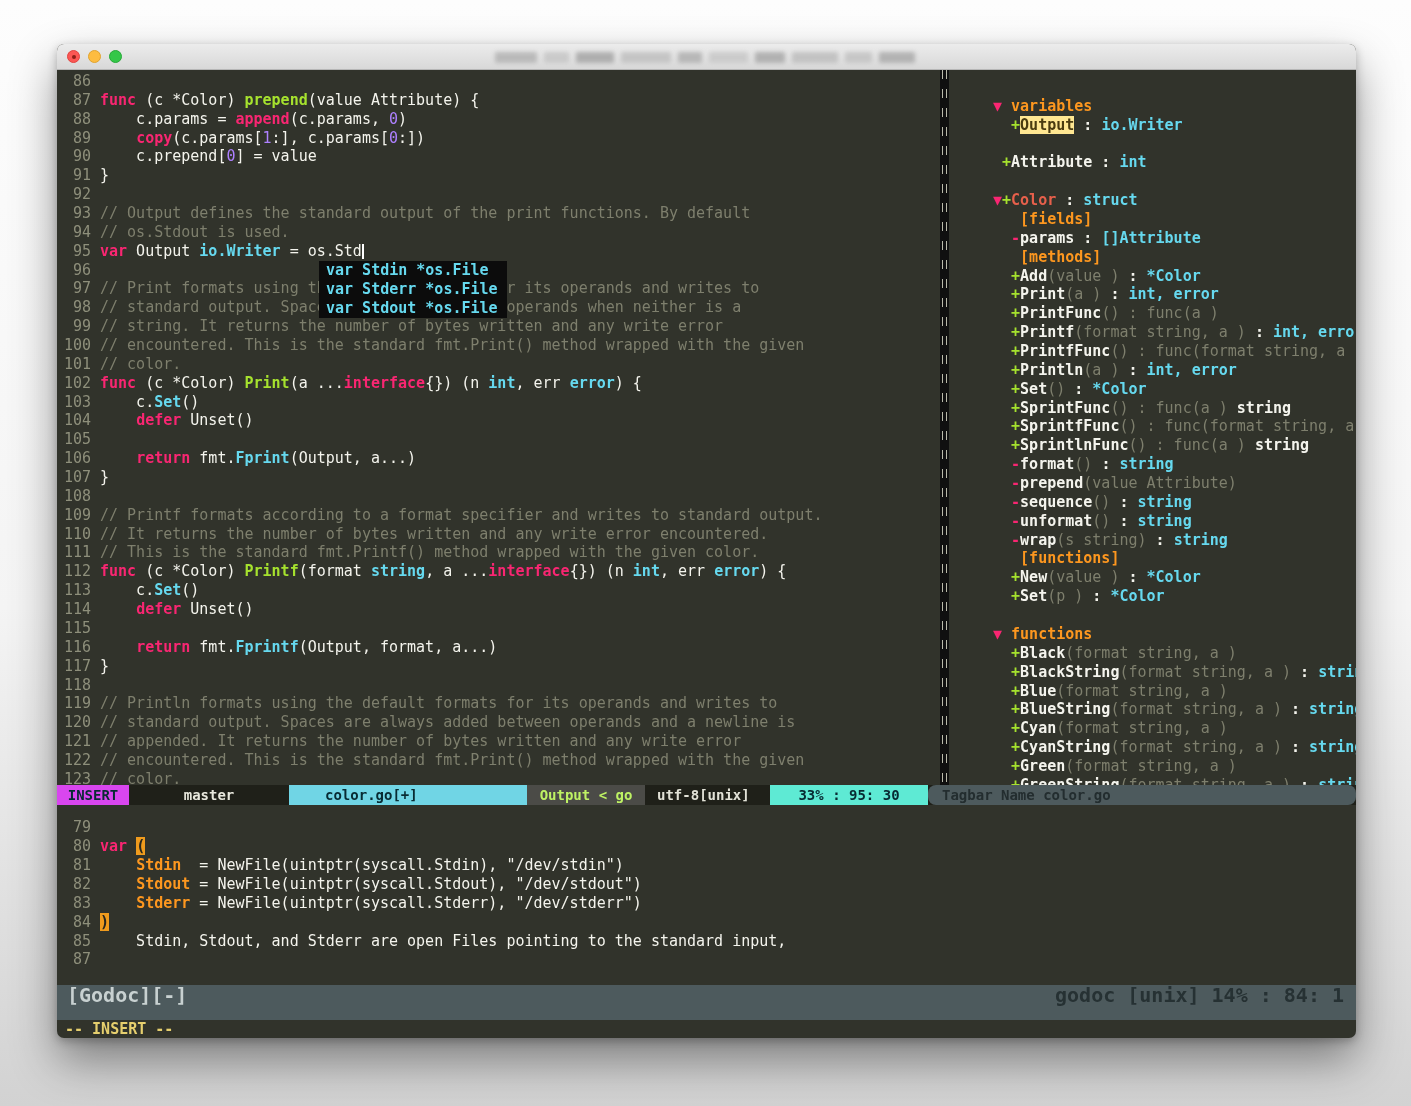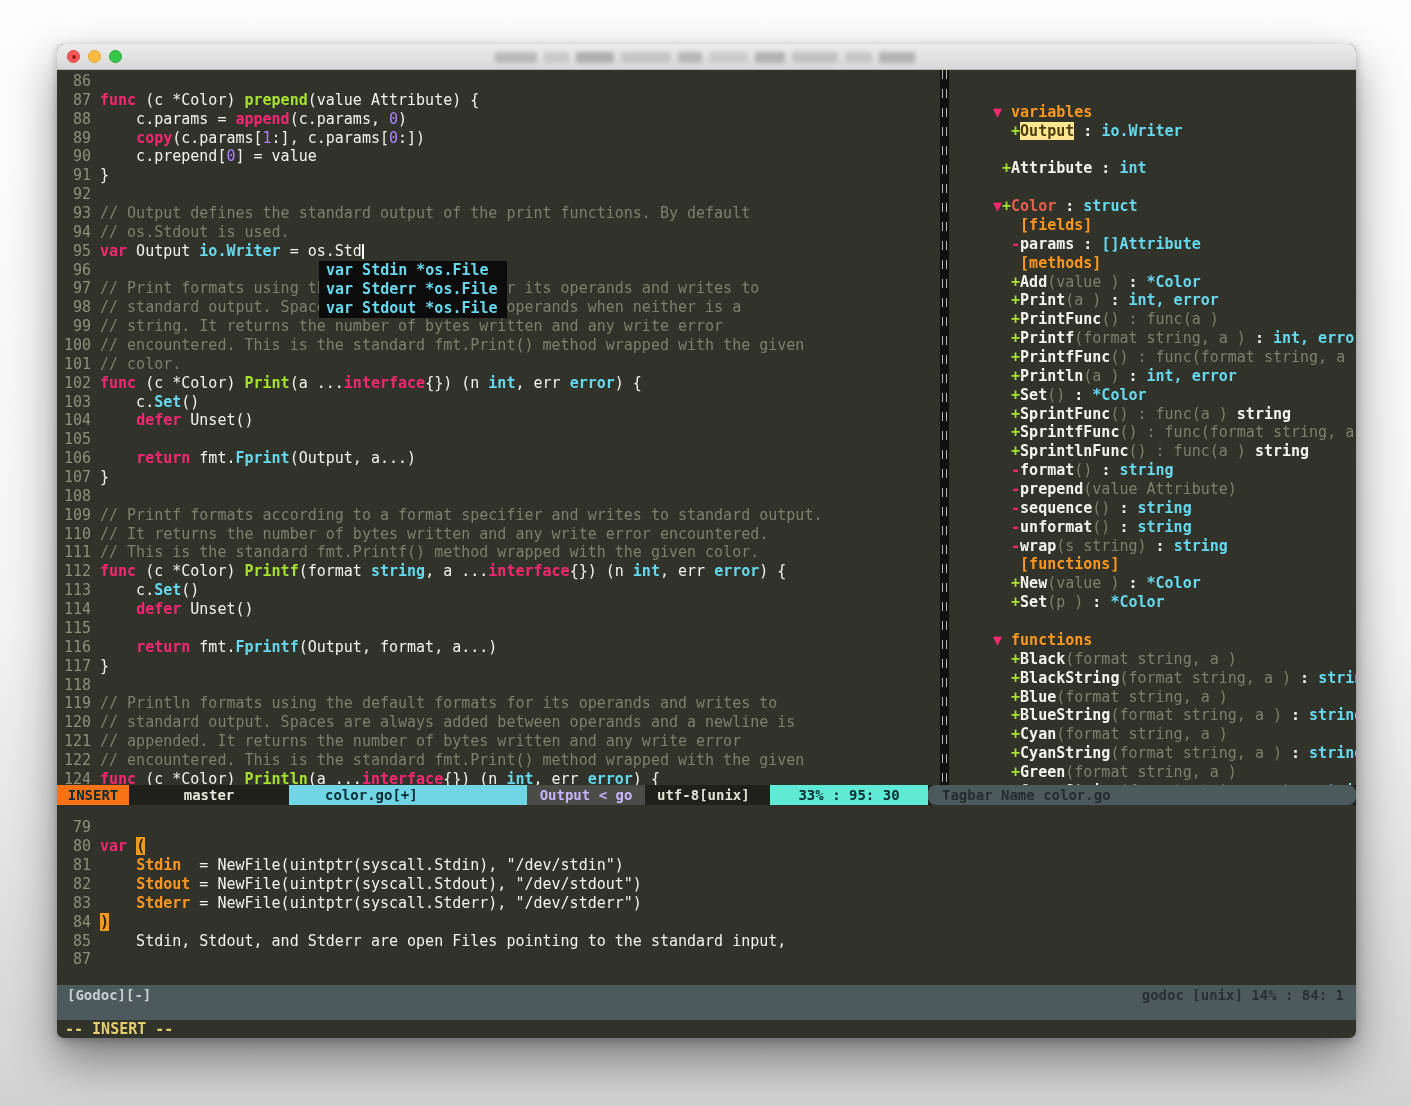--- a/index.html
+++ b/index.html
@@ -20,21 +20,21 @@
   .title-redact{position:absolute;left:438px;top:6px;width:420px;height:14px;display:flex;gap:7px;align-items:center;filter:blur(2px);opacity:.85;}
   .title-redact i{display:block;height:11px;border-radius:1px;}
   
   .content{height:969px;display:flex;flex-direction:column;font-size:15px;color:#f4f4ed;}
   .main-row{height:738px;display:flex;overflow:hidden;}
   .editor{flex:1;padding-top:2px;position:relative;overflow:hidden;}
   .sep{width:9px;background-color:#101010;
     background-image:repeating-linear-gradient(to bottom,#b9b9aa 0 9px,transparent 9px 19px),
                      repeating-linear-gradient(to bottom,#b9b9aa 0 9px,transparent 9px 19px);
     background-size:1px 100%,1px 100%;background-position:2px 0,6px 0;background-repeat:no-repeat;}
-  .tagbar{width:363px;padding-top:14px;overflow:hidden;margin-left:44px;}
+  .tagbar{width:363px;padding-top:8px;overflow:hidden;margin-left:44px;}
   .row{height:18.87px;line-height:18.87px;white-space:pre;overflow:hidden;}
   .ln{display:inline-block;width:34px;text-align:right;margin-right:9px;color:#8e8f7b;}
   .code{white-space:pre;}
   
   .sg-k{color:#f92672;font-weight:bold}
   .sg-fn{color:#a6e22e;font-weight:bold}
   .sg-ty{color:#66d9ef;font-weight:bold}
   .sg-n{color:#ae81ff}
   .sg-c{color:#7e7f6d}
   .sg-t{color:#f4f4ed}
@@ -49,30 +49,30 @@
   .sg-co{color:#f4f4ed;font-weight:bold}
   .sg-sn{color:#e7604b;font-weight:bold}
   .sg-wb{color:#f4f4ed;font-weight:bold}
   .sg-hl{background:#ffe792;color:#4a3b10;font-weight:bold}
   .cursor{display:inline-block;width:2px;height:15px;background:#ffffff;vertical-align:middle;}
   
   .popup{position:absolute;left:262px;top:191px;width:188px;background:#0c0c0c;z-index:5;}
   .popup-item{height:18.87px;line-height:18.87px;white-space:pre;color:#66d9ef;font-weight:bold;padding-left:7px;}
   
   .statusline{height:20px;display:flex;background:#1f2019;font-size:14px;line-height:20px;font-weight:bold;}
-  .sl-mode{width:72px;text-align:center;background:#f97316;color:#082b33;}
+  .sl-mode{width:72px;text-align:center;background:#d946ef;color:#082b33;}
   .sl-branch{width:160px;text-align:center;color:#e8e8dd;}
   .sl-file{width:238px;padding-left:36px;background:#70d5e5;color:#082b33;box-sizing:border-box;}
-  .sl-ctx{width:118px;text-align:center;background:#4b4b47;color:#c4b5fd;}
+  .sl-ctx{width:118px;text-align:center;background:#4b4b47;color:#bef264;}
   .sl-enc{width:125px;padding-left:12px;color:#e2e2d7;box-sizing:border-box;}
   .sl-pos{width:158px;text-align:center;background:#5eead4;color:#082b33;}
   .sl-tagbar{flex:1;padding-left:14px;background:#4d5a5d;color:#232d2f;border-radius:8px;}
   
   .godoc{height:172px;padding-top:13px;overflow:hidden;}
-  .godoc-sl{height:36px;display:flex;background:#4d5a5d;font-size:14px;line-height:20px;font-weight:bold;}
+  .godoc-sl{height:36px;display:flex;background:#4d5a5d;font-size:20px;line-height:20px;font-weight:bold;}
   .godoc-sl .left{padding-left:10px;color:#c8d1d1;}
   .godoc-sl .right{margin-left:auto;padding-right:12px;color:#263133;}
   .cmdline{flex:1;line-height:19px;padding-left:8px;color:#e6cf6e;font-weight:bold;}
 </style>
 </head>
 <body>
 
 <div class="window">
   <div class="titlebar">
     <div class="lights">
@@ -128,20 +128,21 @@
             <div class="row"><span class="ln">113</span><span class="code"><span class="sg-t">    c.</span><span class="sg-ty">Set</span><span class="sg-t">()</span></span></div>
             <div class="row"><span class="ln">114</span><span class="code"><span class="sg-t">    </span><span class="sg-k">defer</span><span class="sg-t"> Unset()</span></span></div>
             <div class="row"><span class="ln">115</span><span class="code"></span></div>
             <div class="row"><span class="ln">116</span><span class="code"><span class="sg-t">    </span><span class="sg-k">return</span><span class="sg-t"> fmt.</span><span class="sg-ty">Fprintf</span><span class="sg-t">(Output, format, a...)</span></span></div>
             <div class="row"><span class="ln">117</span><span class="code"><span class="sg-t">}</span></span></div>
             <div class="row"><span class="ln">118</span><span class="code"></span></div>
             <div class="row"><span class="ln">119</span><span class="code"><span class="sg-c">// Println formats using the default formats for its operands and writes to</span></span></div>
             <div class="row"><span class="ln">120</span><span class="code"><span class="sg-c">// standard output. Spaces are always added between operands and a newline is</span></span></div>
             <div class="row"><span class="ln">121</span><span class="code"><span class="sg-c">// appended. It returns the number of bytes written and any write error</span></span></div>
             <div class="row"><span class="ln">122</span><span class="code"><span class="sg-c">// encountered. This is the standard fmt.Print() method wrapped with the given</span></span></div>
+            <div class="row"><span class="ln">123</span><span class="code"><span class="sg-c">// color.</span></span></div>
             <div class="row"><span class="ln">124</span><span class="code"><span class="sg-k">func</span><span class="sg-t"> (c *Color) </span><span class="sg-fn">Println</span><span class="sg-t">(a ...</span><span class="sg-k">interface</span><span class="sg-t">{}) (n </span><span class="sg-ty">int</span><span class="sg-t">, err </span><span class="sg-ty">error</span><span class="sg-t">) {</span></span></div>
           </div>
         <div class="popup" id="popup">
             <div class="popup-item">var Stdin *os.File </div>
             <div class="popup-item">var Stderr *os.File</div>
             <div class="popup-item">var Stdout *os.File</div>
           </div>
       </div>
       <div class="sep"></div>
       <div class="tagbar">

